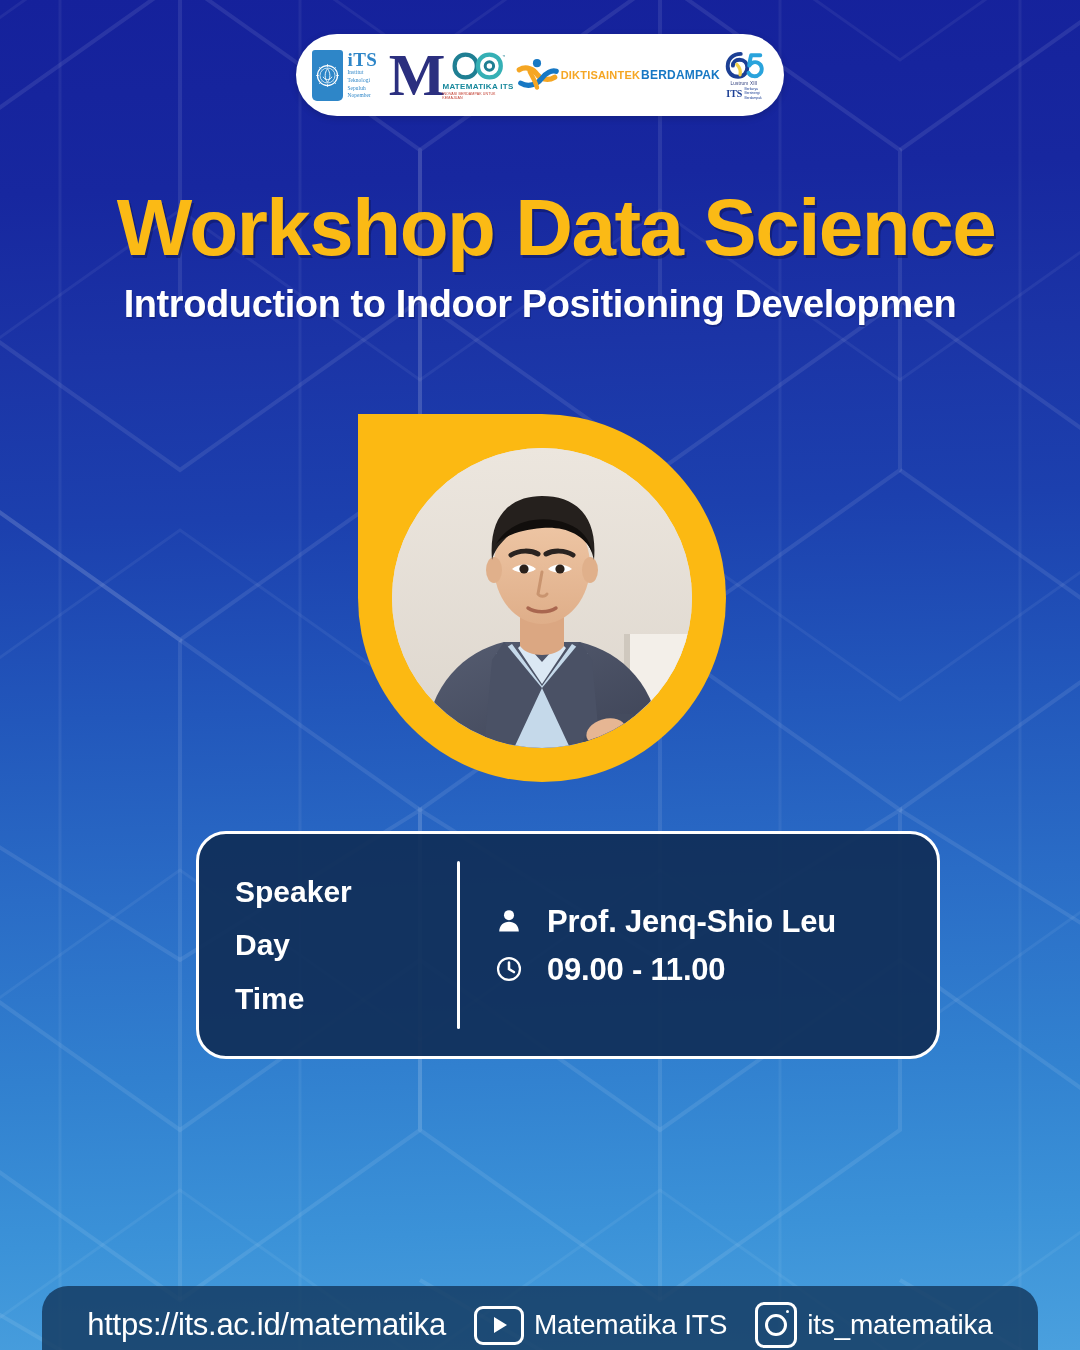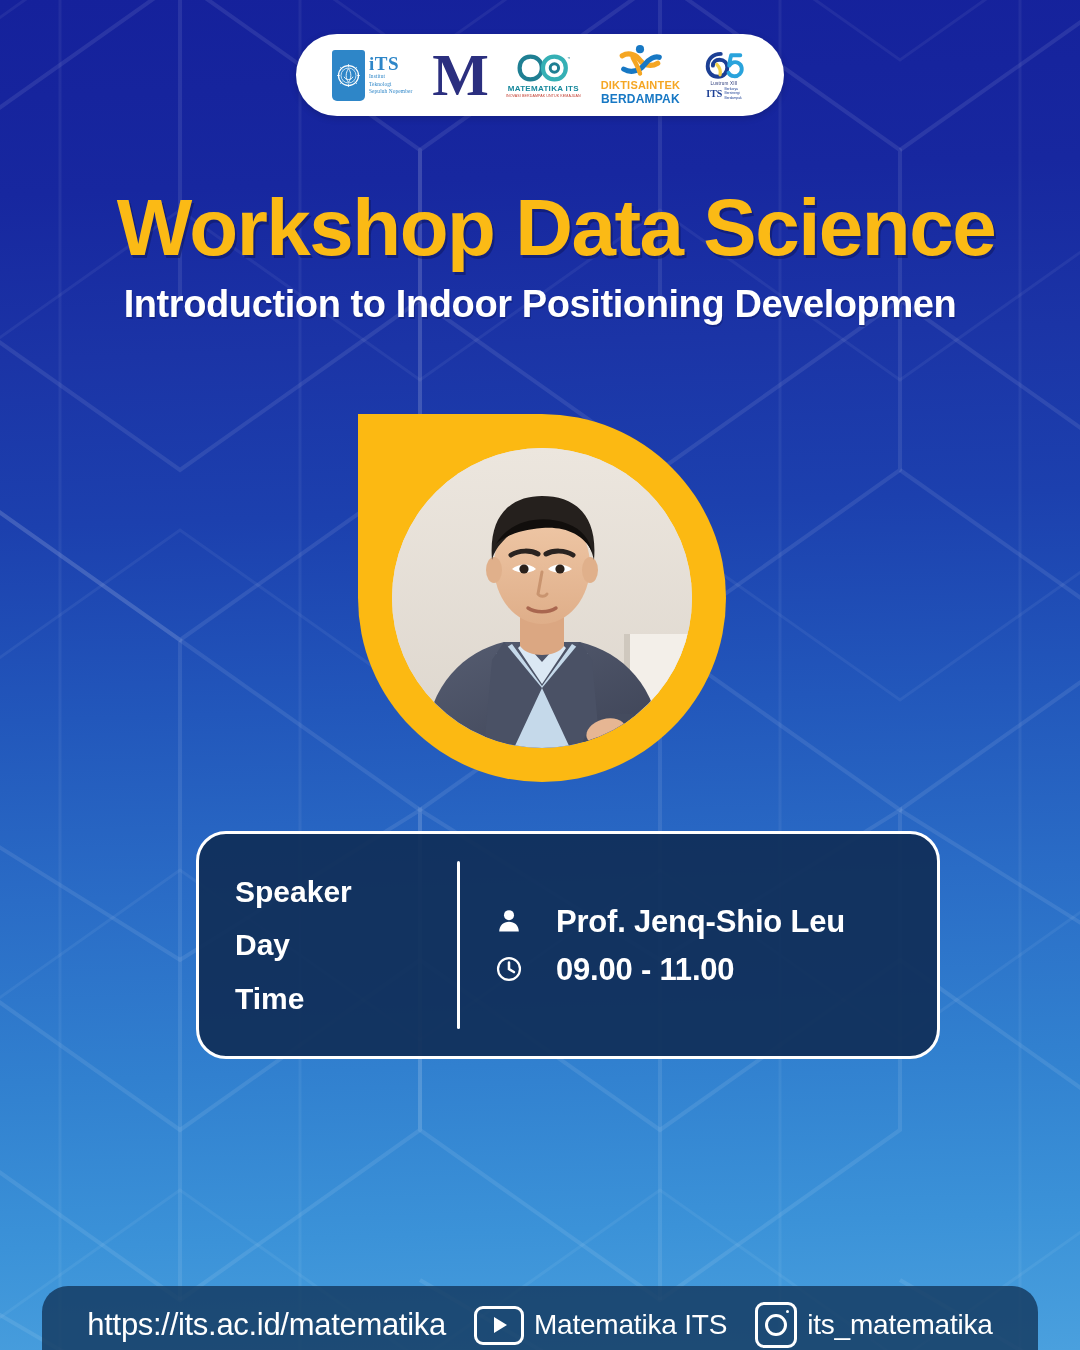--- a/index.html
+++ b/index.html
@@ -68,21 +68,21 @@
   }
 
   
   .sixty-logo{display:flex;flex-direction:column;align-items:center;gap:1px;}
   .sixty-label{
     font-size:8px;font-weight:700;color:#17889c;letter-spacing:.3px;
   }
   .sixty-sub{font-size:3.6px;color:#c0392b;letter-spacing:.1px;}
 
   
-  .dikti-logo{display:flex;flex-direction:column;align-items:center;gap:1px;}
+  .dikti-logo{display:flex;flex-direction:row;align-items:center;gap:1px;}
   .dikti-l1{font-size:11px;font-weight:800;color:#f5a623;letter-spacing:.2px;}
   .dikti-l2{font-size:12px;font-weight:800;color:#1778c4;letter-spacing:.2px;}
 
   
   .lustrum-logo{display:flex;flex-direction:column;align-items:center;gap:1px;}
   .lustrum-cap{font-size:4.6px;color:#2b3a7a;letter-spacing:.2px;}
   .lustrum-its{display:flex;align-items:center;gap:2px;}
   .lustrum-its .lits{font-size:10px;font-weight:700;color:#1c3f94;font-family:"Liberation Serif",serif;}
   .lustrum-its .ltag{font-size:3.4px;color:#1c3f94;line-height:1.3;text-align:left;}
 
@@ -137,21 +137,21 @@
   }
   .divider{
     width:3px;height:168px;background:#ffffff;border-radius:2px;
     flex:none;
   }
   .info-values{
     padding-left:34px;
     display:flex;flex-direction:column;gap:6px;
   }
   .info-row{
-    display:flex;align-items:center;gap:32px;height:42px;
+    display:flex;align-items:center;gap:23px;height:42px;
   }
   .info-row .ico{
     width:30px;height:30px;flex:none;
     display:flex;align-items:center;justify-content:center;
   }
   .info-row .val{
     font-size:31px;font-weight:700;color:#ffffff;white-space:nowrap;
     line-height:1;letter-spacing:-.2px;
   }
 

